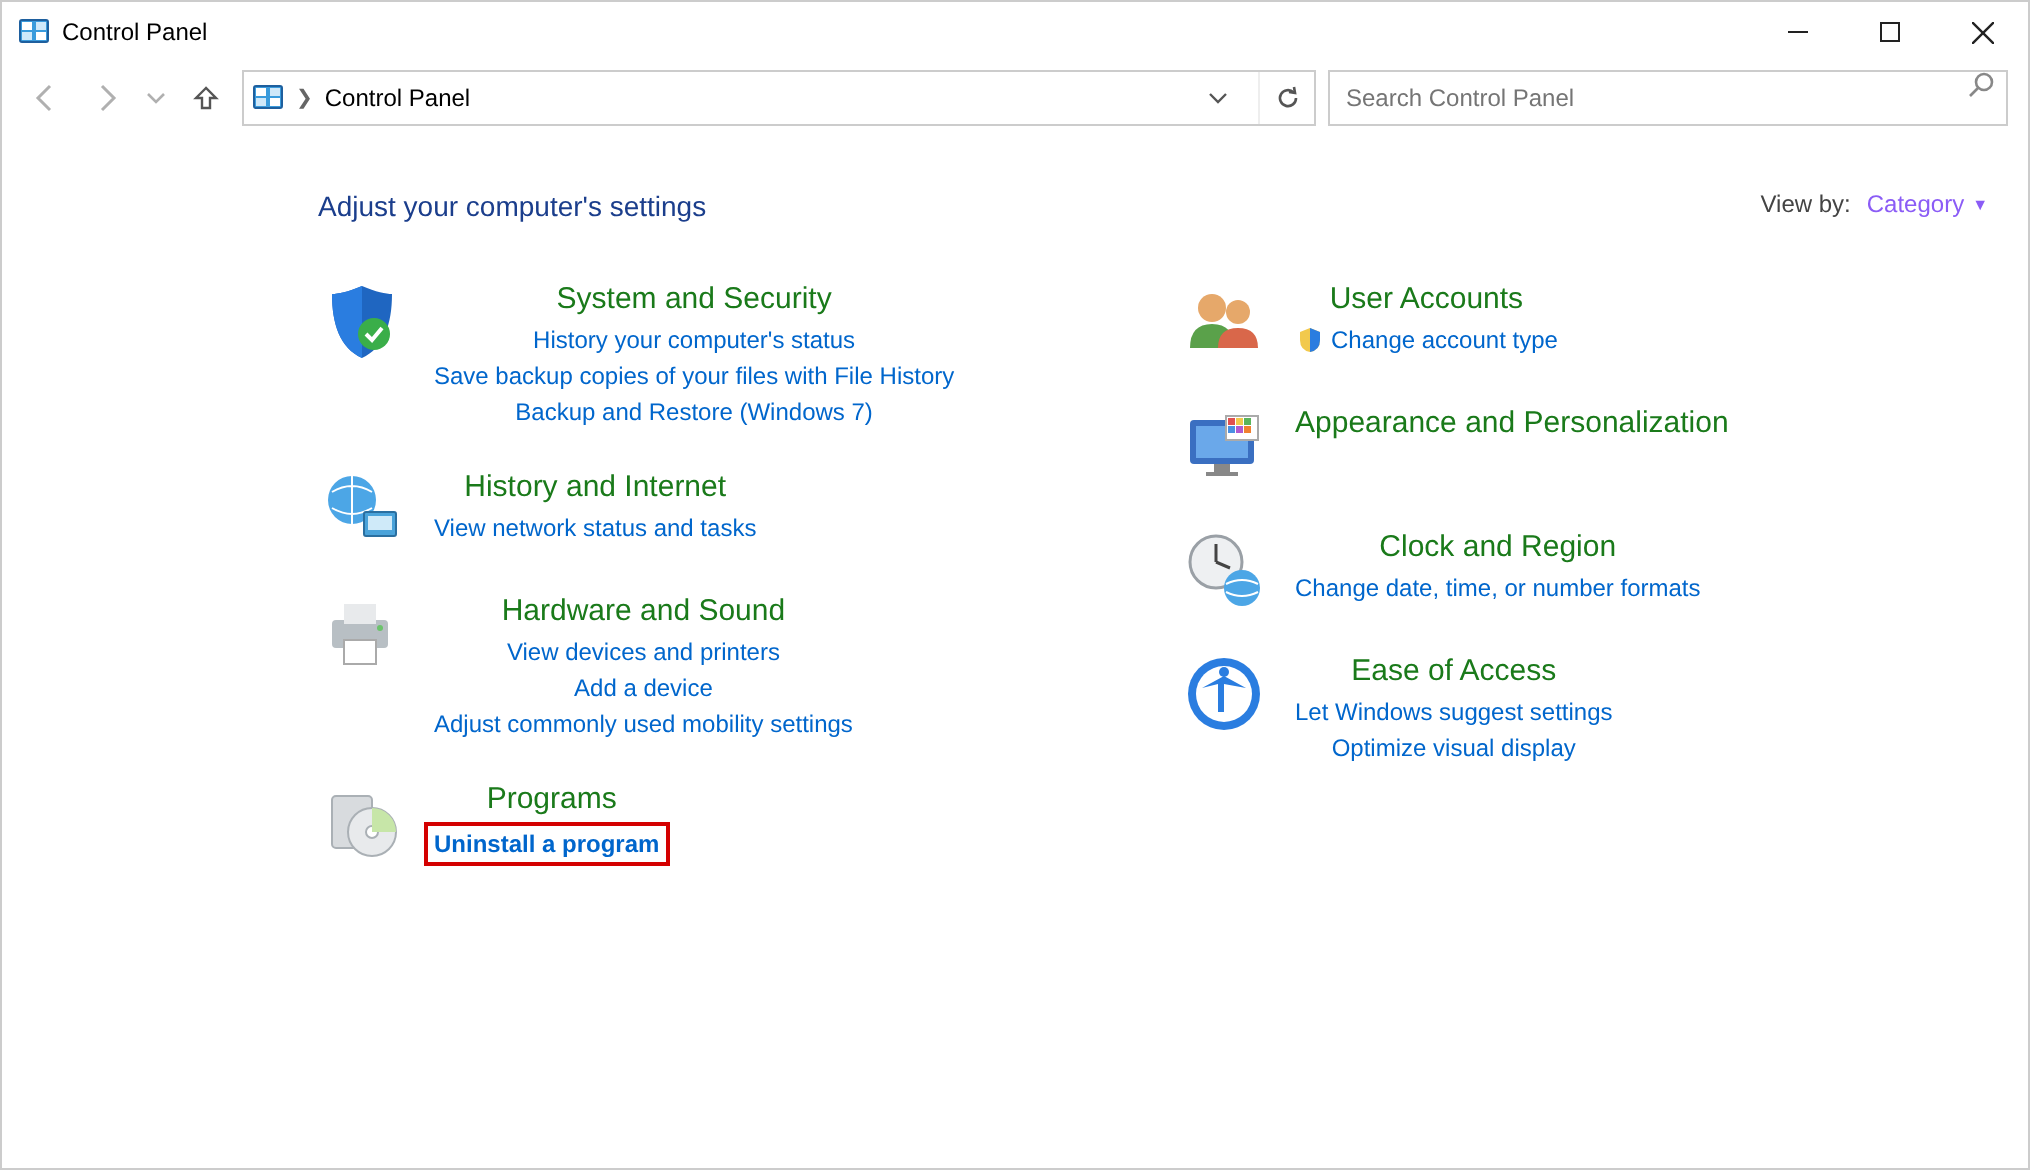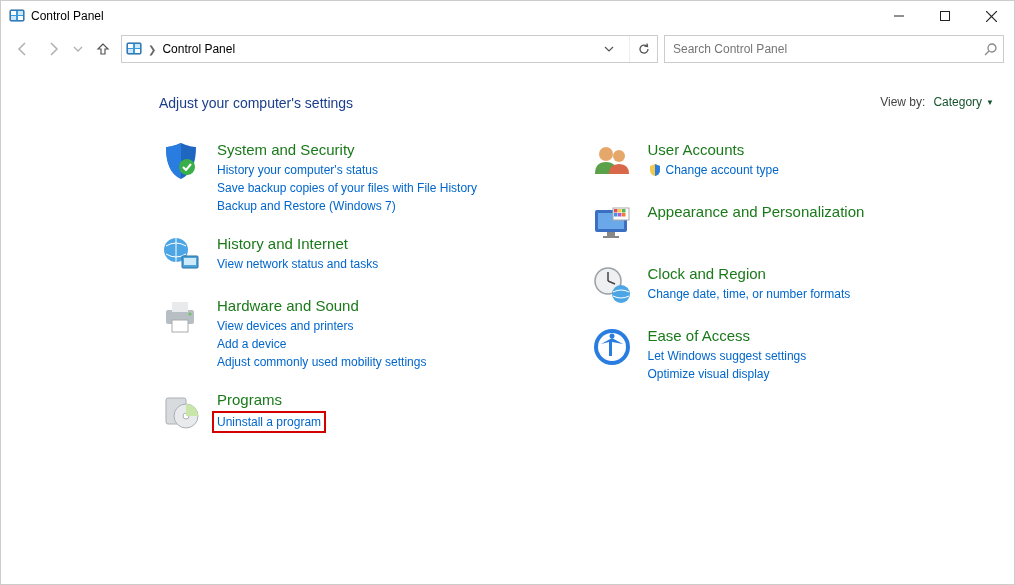--- a/index.html
+++ b/index.html
@@ -67,21 +67,21 @@
     width: 28px; height: 26px;
     display:flex; align-items:center; justify-content:center;
     color:#555;
   }
   .addrbox .dd { border-left: 0; }
   .addrbox .refresh { border-left:1px solid #eee; }
   .searchbox {
     width: 340px;
     height: 28px;
     border: 1px solid #ccc;
-    display:flex; align-items:center;
+    display:flex; 
     padding: 0 6px;
   }
   .searchbox input {
     flex:1; border:none; outline:none;
     font-size:12px; color:#555;
     font-family: inherit;
   }
   .searchbox .sicon { color:#888; font-size:13px; transform: scaleX(-1); }
 
   
@@ -97,32 +97,33 @@
     font-weight: normal;
     color: #1b3e8c;
     margin:0;
   }
   .viewby {
     margin-left:auto;
     font-size:12px;
     display:flex; align-items:center; gap:8px;
   }
   .viewby .lbl { color:#444; }
-  .viewby .sel { color:#14532d; display:flex; align-items:center; gap:4px; }
+  .viewby .sel { color:#8b5cf6; display:flex; align-items:center; gap:4px; }
   .viewby .sel .tri { font-size:8px; }
 
   .cats {
     display:flex;
     gap: 26px;
   }
   .col { flex:1; }
   .cat {
     display:flex;
     gap: 14px;
     margin-bottom: 18px;
+    text-align: center;
   }
   .cat .icon {
     width: 44px; height: 44px;
     flex: none;
     display:flex; align-items:center; justify-content:center;
   }
   .cat .body { padding-top:2px; }
   .cat h2 {
     margin:0 0 3px 0;
     font-size: 15px;
@@ -132,20 +133,21 @@
   .link {
     color:#0066cc;
     font-size:12px;
     line-height:18px;
     display:inline-block;
   }
   .highlighted {
     border: 2px solid #d40000;
     padding: 0 3px;
     margin-left:-5px;
+    font-weight:bold;
   }
   
   svg { display:block; }
 </style>
 </head>
 <body>
 
 <div class="titlebar">
   <span class="appicon">
     <svg width="16" height="16" viewBox="0 0 16 16">

